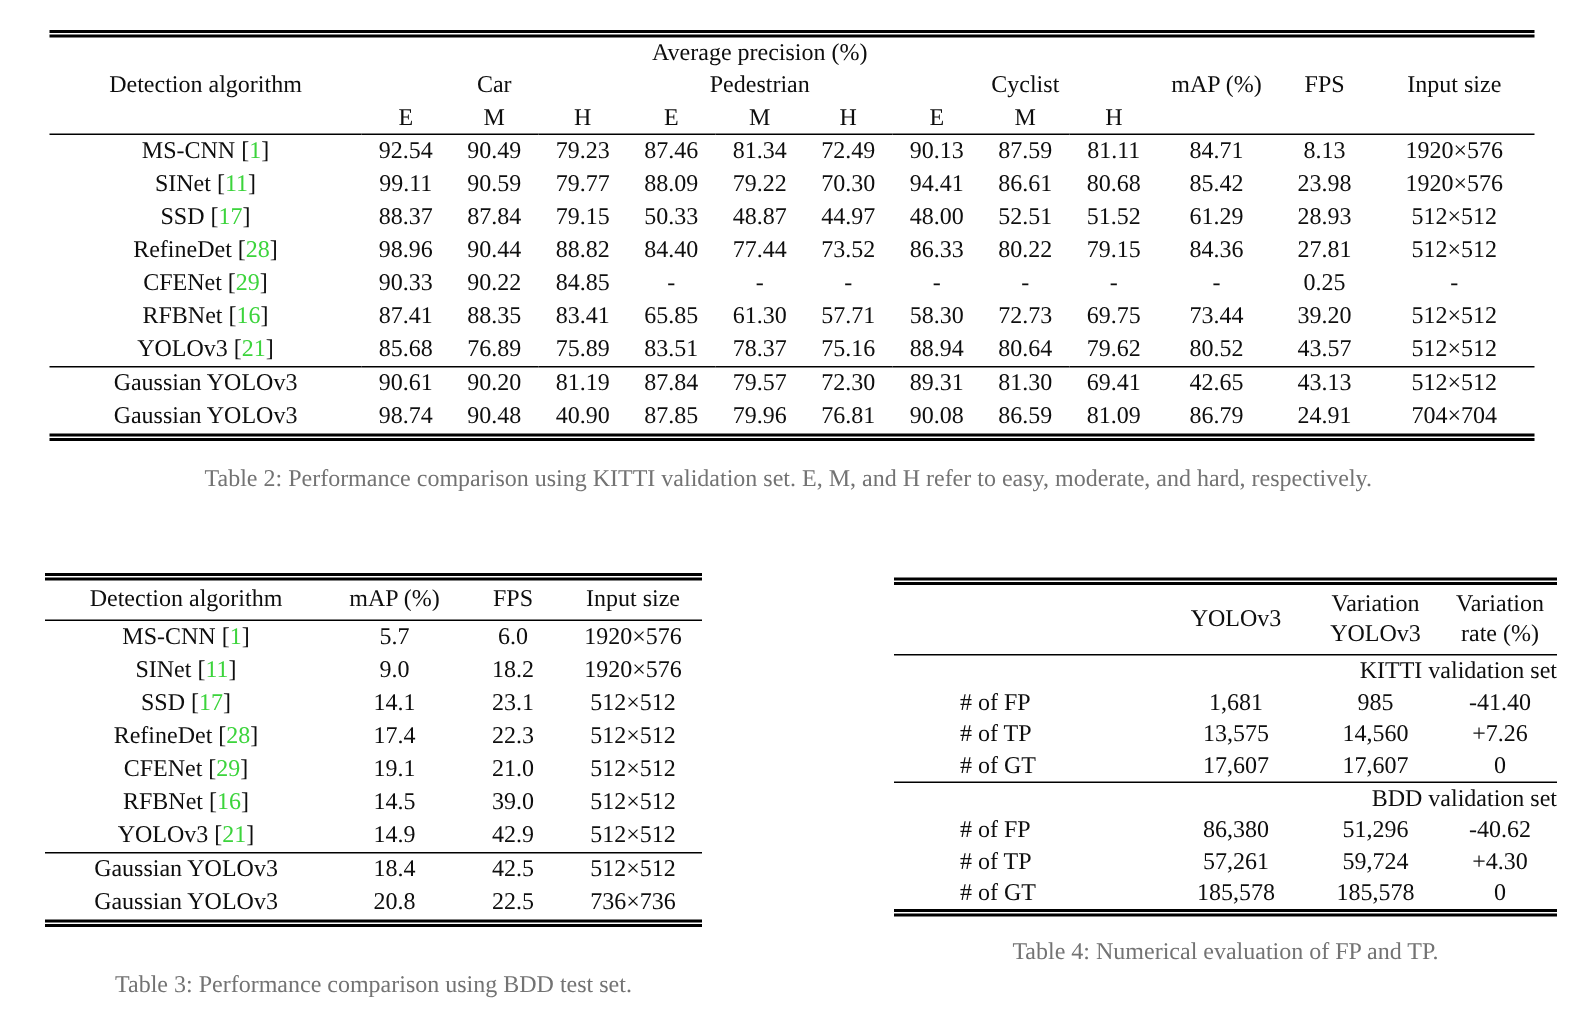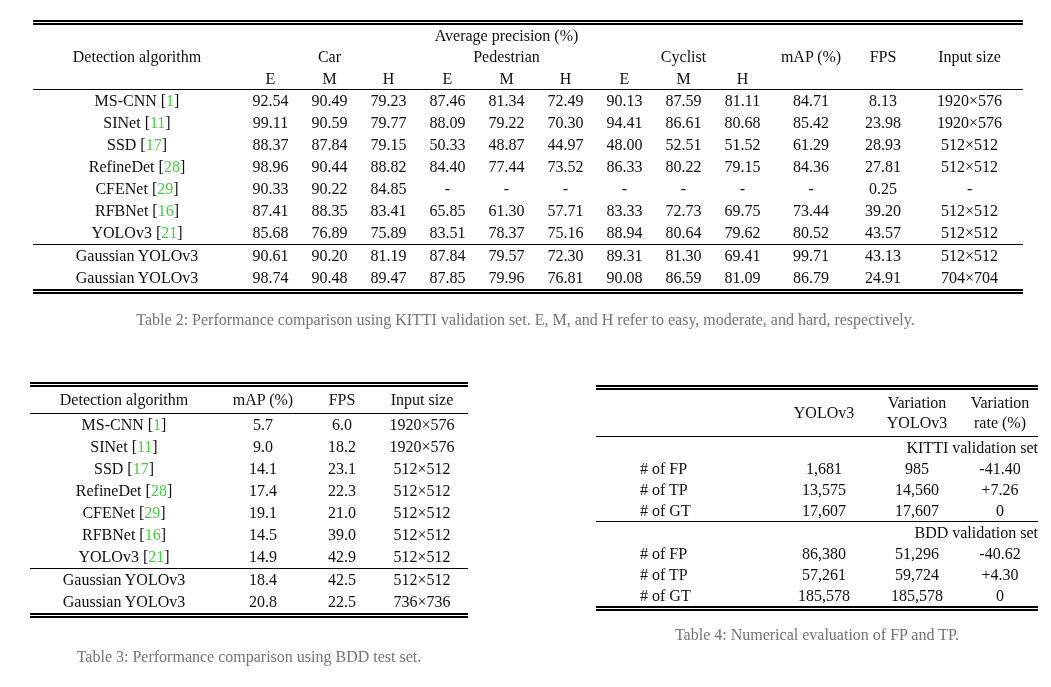--- a/index.html
+++ b/index.html
@@ -184,21 +184,21 @@
           </tr>
 
           <tr>
             <td class="algo"><span>RFBNet [</span><span class="cite">16</span><span>]</span></td>
             <td>87.41</td>
             <td>88.35</td>
             <td>83.41</td>
             <td>65.85</td>
             <td>61.30</td>
             <td>57.71</td>
-            <td>83.33</td>
+            <td>58.30</td>
             <td>72.73</td>
             <td>69.75</td>
             <td>73.44</td>
             <td>39.20</td>
             <td>512×512</td>
           </tr>
 
           <tr>
             <td class="algo"><span>YOLOv3 [</span><span class="cite">21</span><span>]</span></td>
             <td>85.68</td>
@@ -222,30 +222,30 @@
             <td class="algo">Gaussian YOLOv3</td>
             <td>90.61</td>
             <td>90.20</td>
             <td>81.19</td>
             <td>87.84</td>
             <td>79.57</td>
             <td>72.30</td>
             <td>89.31</td>
             <td>81.30</td>
             <td>69.41</td>
-            <td>99.71</td>
+            <td>42.65</td>
             <td>43.13</td>
             <td>512×512</td>
           </tr>
 
           <tr>
             <td class="algo">Gaussian YOLOv3</td>
             <td>98.74</td>
             <td>90.48</td>
-            <td>89.47</td>
+            <td>40.90</td>
             <td>87.85</td>
             <td>79.96</td>
             <td>76.81</td>
             <td>90.08</td>
             <td>86.59</td>
             <td>81.09</td>
             <td>86.79</td>
             <td>24.91</td>
             <td>704×704</td>
           </tr>

